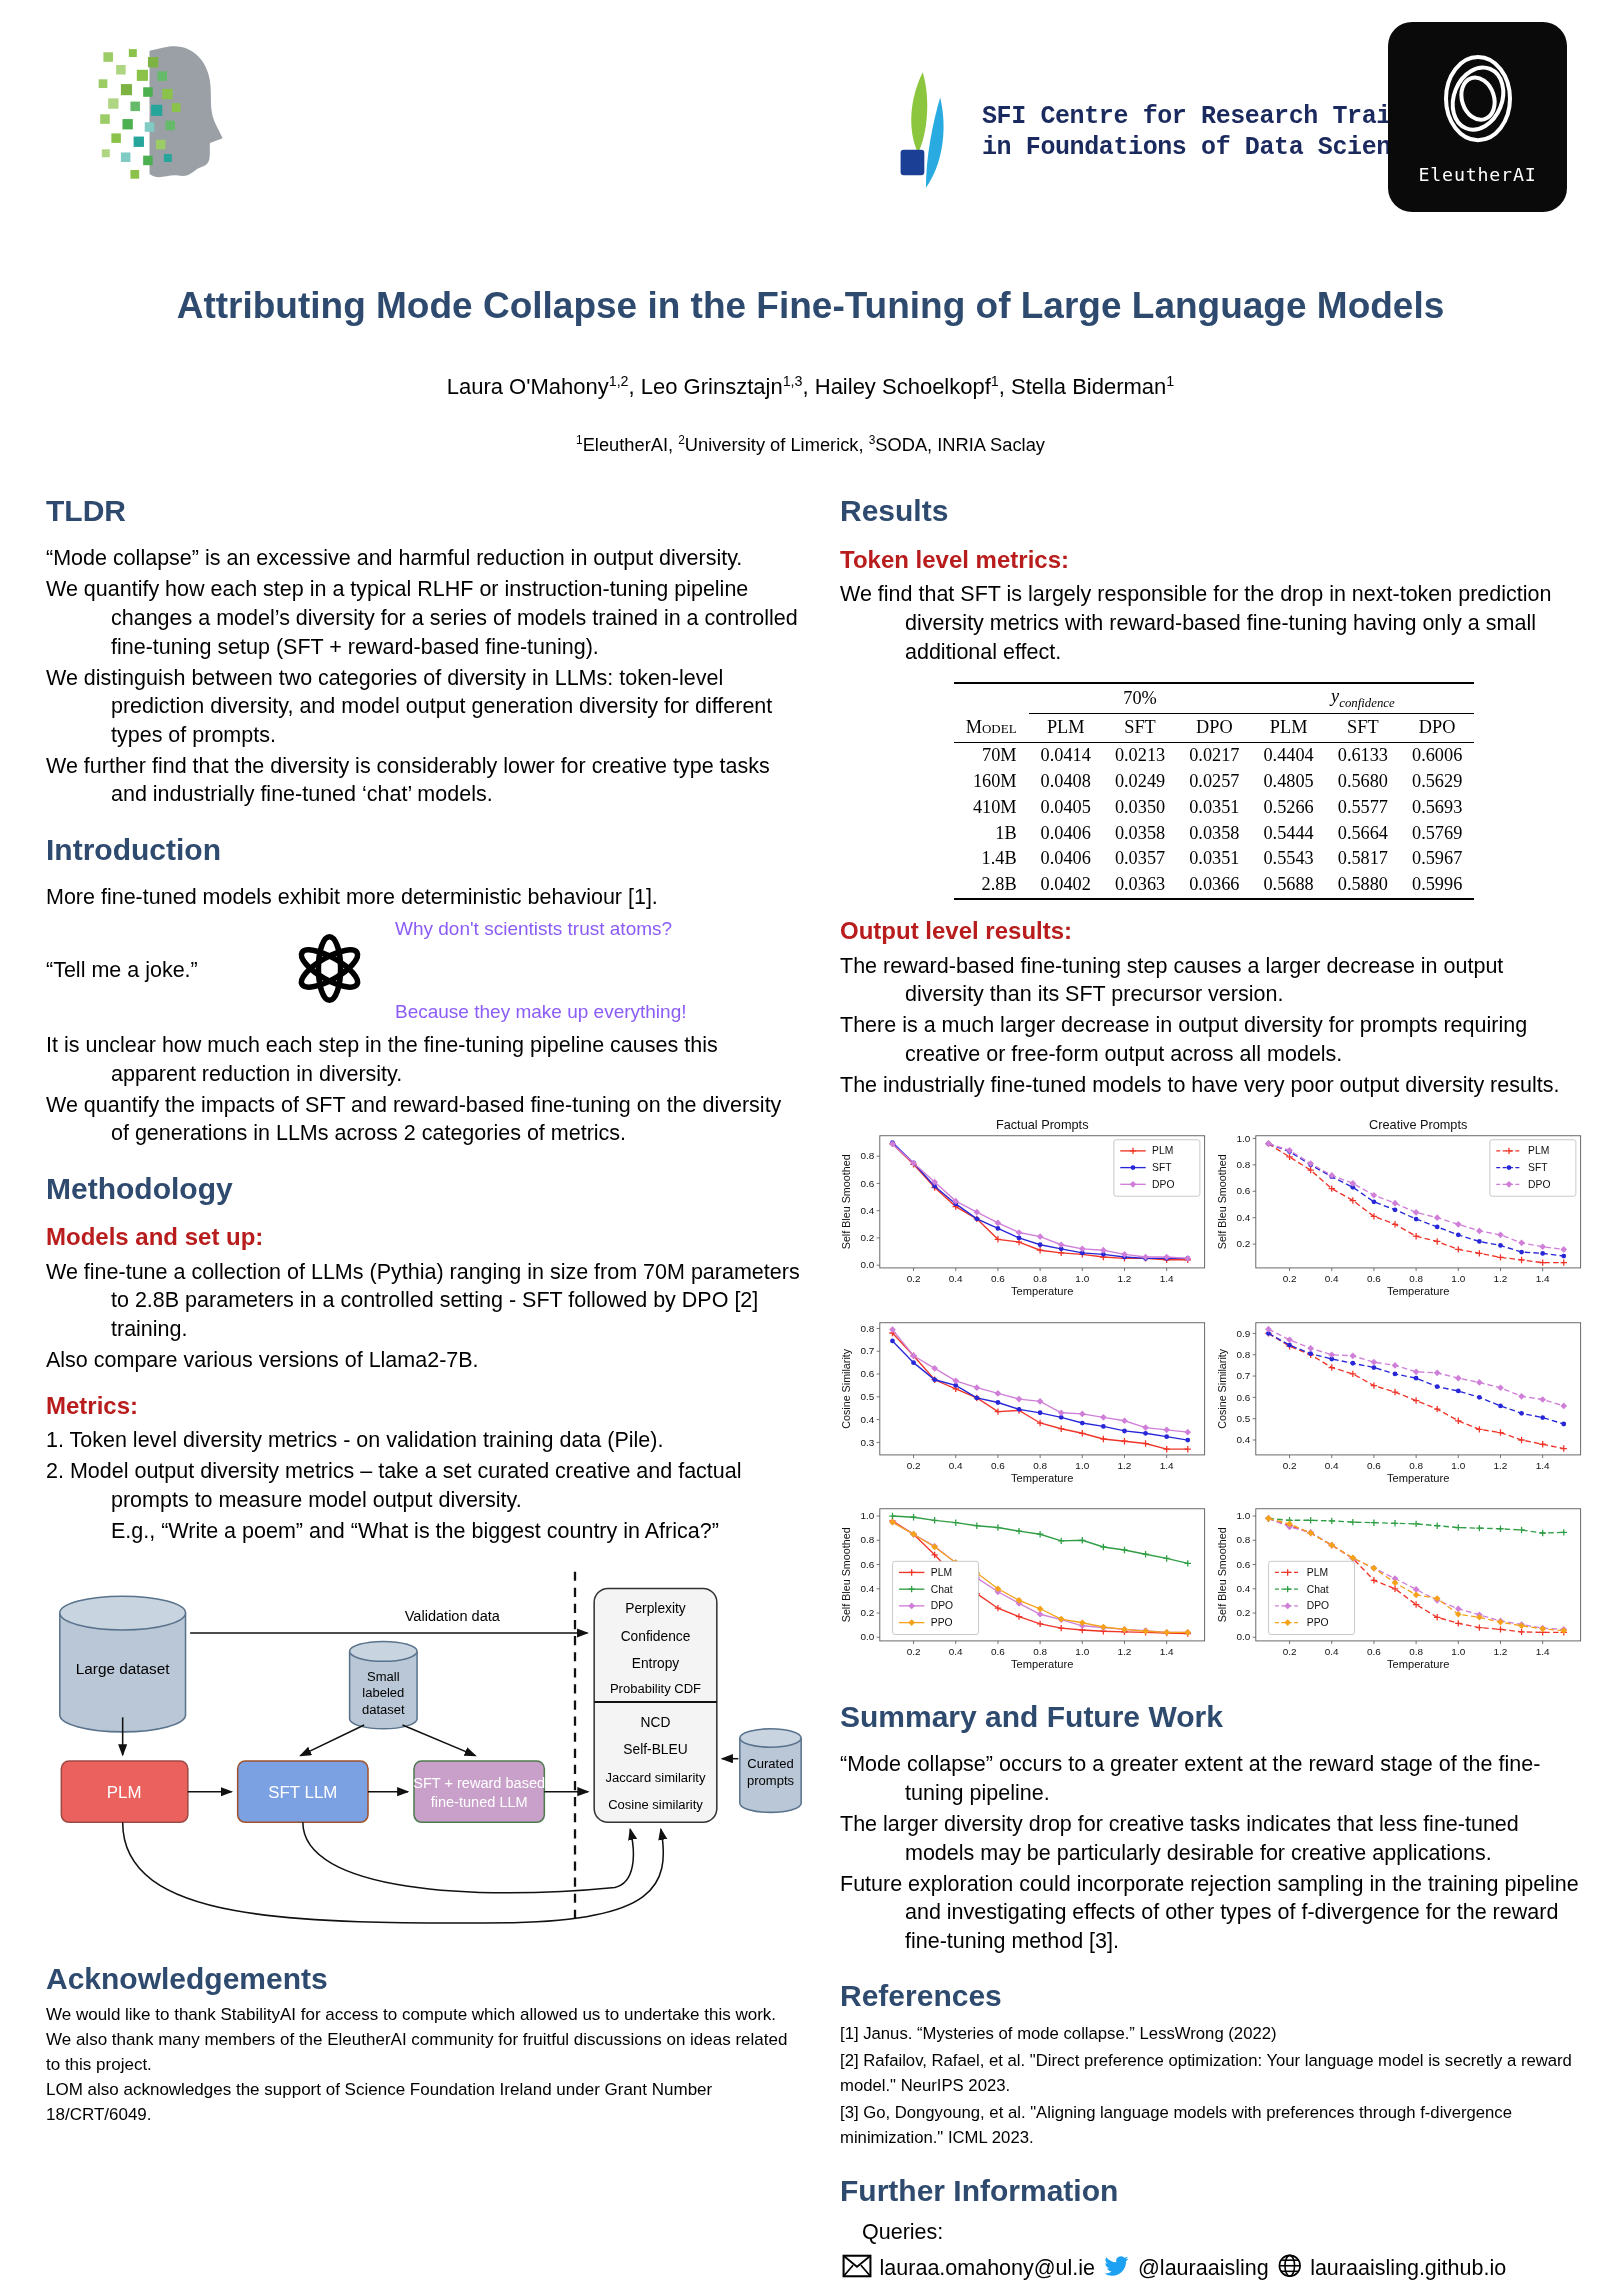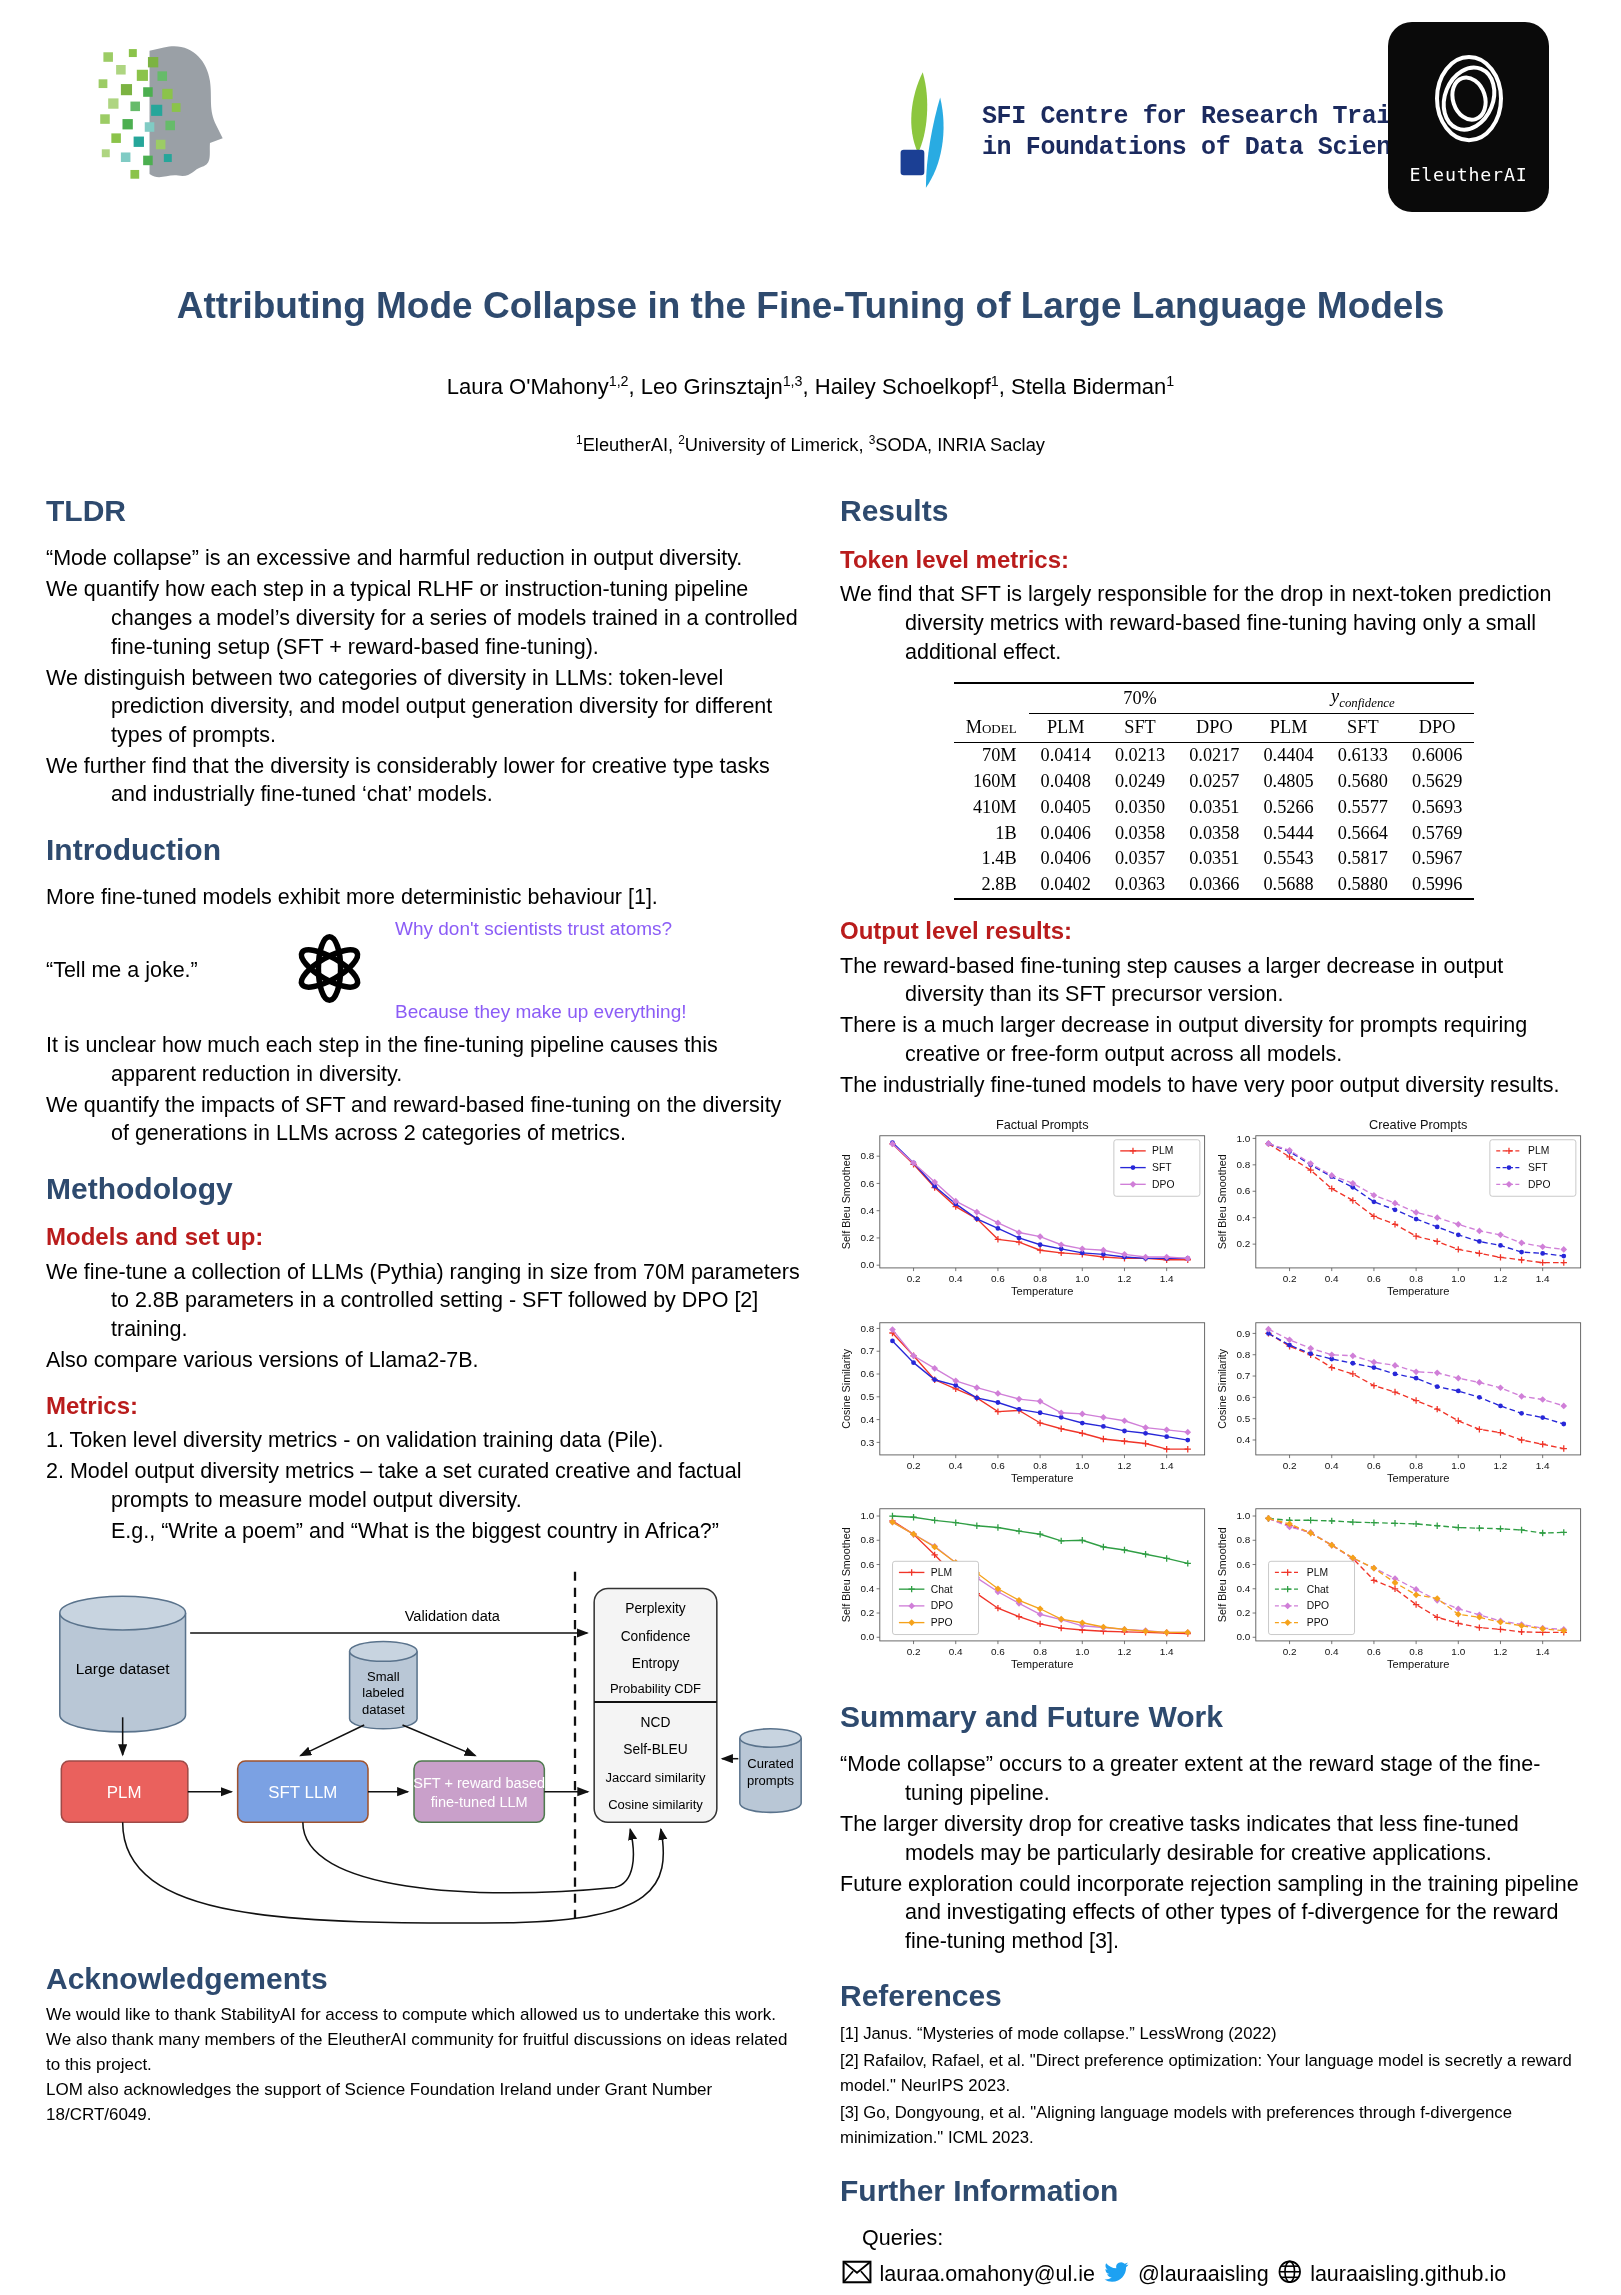--- a/index.html
+++ b/index.html
@@ -3,21 +3,21 @@
 <meta charset="utf-8">
 <style>
   html,body{margin:0;padding:0;background:#fff;}
   body{width:1621px;font-family:"Liberation Sans",sans-serif;color:#000;}
   .poster{position:relative;width:1621px;height:2295px;overflow:hidden;background:#fff;}
   
   .hdr{position:relative;height:239px;}
   .logo-head{position:absolute;left:70px;top:30px;}
   .logo-sfi{position:absolute;left:899px;top:70px;display:flex;align-items:center;gap:26px;font-family:Liberation Mono, monospace;}
   .sfi-text{font-weight:bold;color:#1b2a5e;font-size:25px;line-height:1.25;letter-spacing:-0.4px;}
-  .logo-eai{position:absolute;left:1388px;top:22px;width:161px;height:190px;background:#0a0a0a;border-radius:24px;display:flex;flex-direction:column;align-items:center;justify-content:center;gap:8px;}
+  .logo-eai{position:absolute;left:1388px;top:22px;width:179px;height:190px;background:#0a0a0a;border-radius:24px;display:flex;flex-direction:column;align-items:center;justify-content:center;gap:8px;}
   .eai-label{color:#fff;font-family:"DejaVu Sans Mono",monospace;font-size:18.3px;letter-spacing:0.8px;}
   
   .title{font-size:37px;font-weight:bold;color:#2e4a6e;text-align:center;margin-top:46px;}
   .authors{font-size:22px;text-align:center;margin-top:46px;}
   .affils{font-size:18.3px;text-align:center;margin-top:33px;}
   sup{font-size:65%;}
   
   .cols{display:flex;gap:35px;padding:0 46px;margin-top:38px;align-items:flex-start;}
   .colL{width:759px;flex:0 0 759px;}
   .colR{width:748px;flex:0 0 748px;}
@@ -918,21 +918,21 @@
           <p>Future exploration could incorporate rejection sampling in the training pipeline and investigating effects of other types of f-divergence for the reward fine-tuning method [3].</p>
         </div>
 
       <h2 class="sec" style="margin-bottom:8px;">References</h2>
       <div class="lines refs">
           <p>[1] Janus. “Mysteries of mode collapse.” LessWrong (2022)</p>
           <p>[2] Rafailov, Rafael, et al. "Direct preference optimization: Your language model is secretly a reward model." NeurIPS 2023.</p>
           <p>[3] Go, Dongyoung, et al. "Aligning language models with preferences through f-divergence minimization." ICML 2023.</p>
         </div>
 
-      <h2 class="sec fi-h" style="margin-bottom:18px;">Further Information</h2>
+      <h2 class="sec fi-h" style="margin-bottom:12px;">Further Information</h2>
       <div class="queries">Queries:</div>
 
       <div class="contact">
         <span>
           <svg width="30" height="24" viewBox="0 0 38 30">
             <rect x="2" y="2" width="34" height="26" fill="none" stroke="#000" stroke-width="2.6"></rect>
             <path d="M2,2 L19,16 L36,2 M2,28 L14,14 M36,28 L24,14" fill="none" stroke="#000" stroke-width="2.2"></path>
           </svg>
         </span>
         <span class="itm">lauraa.omahony@ul.ie</span>

